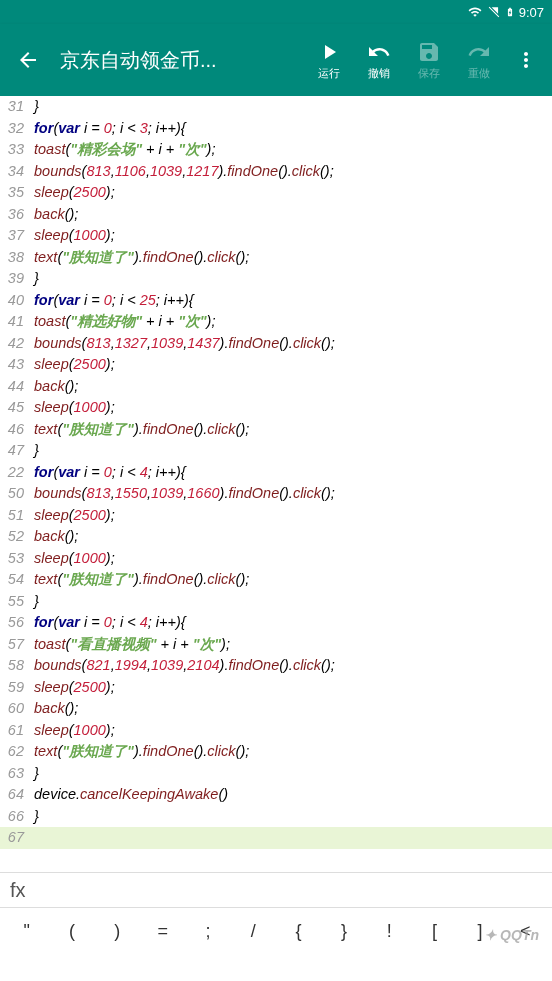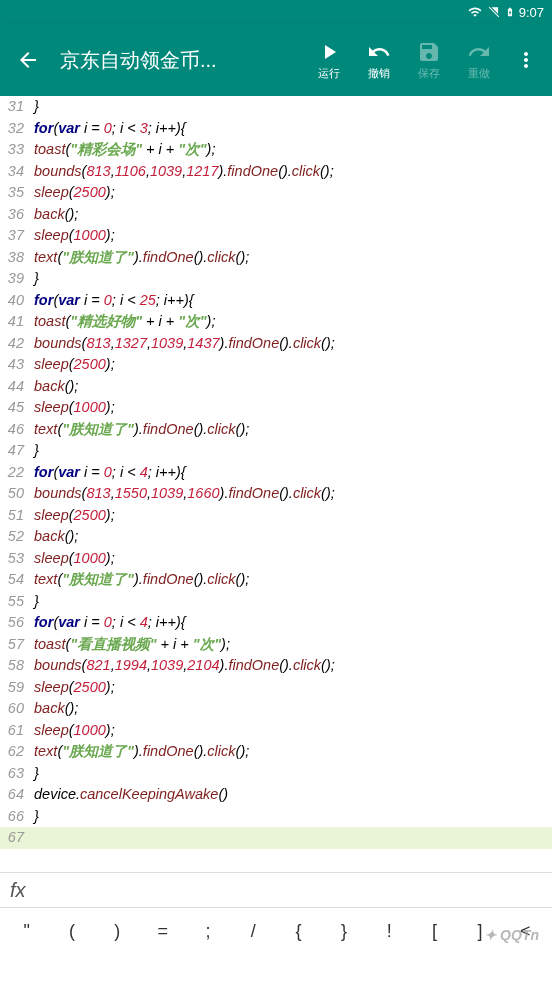--- a/index.html
+++ b/index.html
@@ -24,21 +24,21 @@
 .line.current { background: #e9f5d6; }
 .gutter { width: 30px; text-align: right; color: #999; padding-right: 6px; flex-shrink: 0; user-select: none; }
 .code { flex: 1; }
 
 .kw { color: #000080; font-weight: bold; }
 .num { color: #c41e3a; }
 .str { color: #6aa84f; font-weight: bold; }
 .fn { color: #7f1d1d; }
 .punc { color: #000; }
 
-.fx-bar { height: 35px; border-top: 1px solid #ddd; display: flex; align-items: center; padding: 0 10px; font-style: italic; font-family: serif; font-size: 20px; color: #555; }
+.fx-bar { height: 35px; border-top: 1px solid #ddd; display: flex; align-items: center; padding: 0 10px; font-family: serif; font-size: 20px; color: #555; }
 
 .sym-row { height: 48px; border-top: 1px solid #ddd; display: flex; align-items: center; justify-content: space-around; font-family: "Courier New", monospace; font-size: 18px; color: #333; padding: 0 4px; }
 .sym { width: 38px; text-align: center; }
 
 .watermark { position: absolute; right: 13px; bottom: 38px; opacity: 0.7; font-size: 10px; color: #aaa; display: flex; flex-direction: column; align-items: center; font-style: italic; }
 .wm-logo { font-size: 14px; font-weight: bold; color: #999; }
 </style>
 </head>
 <body>
 

